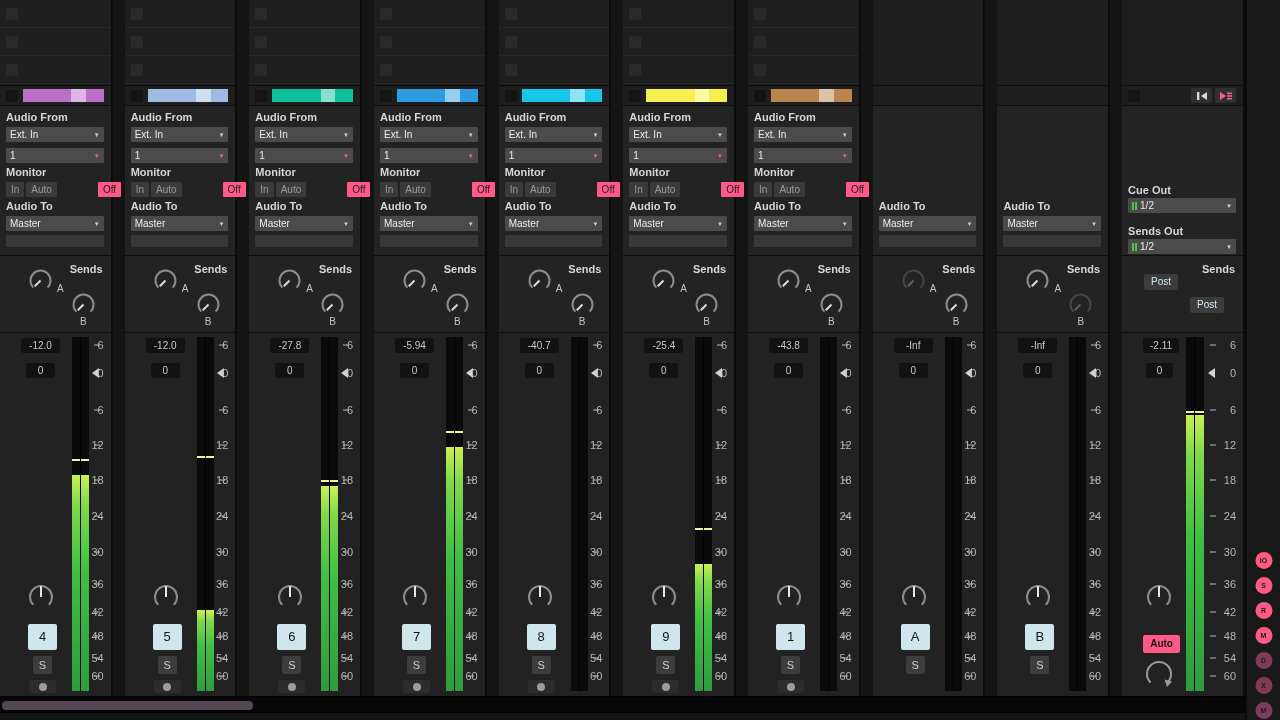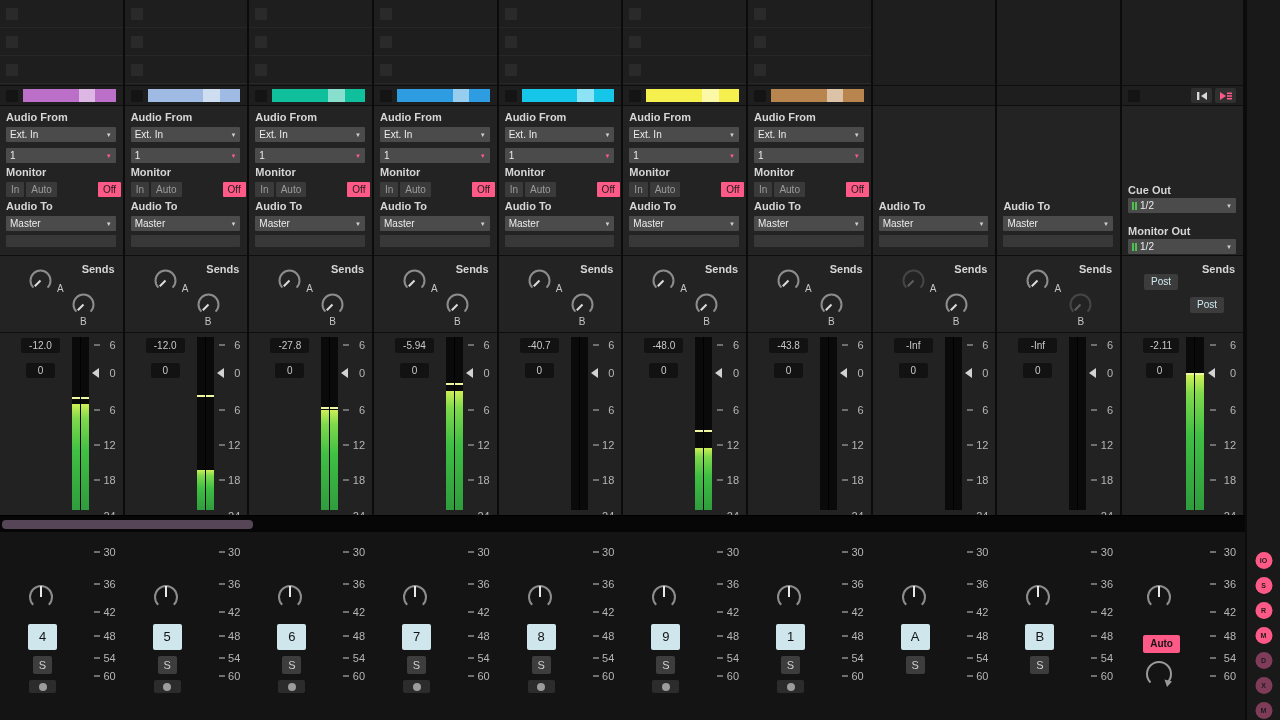--- a/index.html
+++ b/index.html
@@ -2,21 +2,21 @@
 <html style="--accent: #ff5a87; --activator: #cfe6ed; --scrollbar: #564457;"><head>
 <meta charset="utf-8">
 <style>
   * { margin:0; padding:0; box-sizing:border-box; }
   html,body { width:1280px; height:720px; background:#141414; overflow:hidden;
               font-family:"Liberation Sans", sans-serif; -webkit-font-smoothing:antialiased; }
   :root { --accent:#ff5a87; --activator:#cfe6ed; --scrollbar:#564457; }
 
   .app { width:1280px; height:720px; display:flex; }
   .main { width:1245px; display:flex; flex-direction:column; }
-  .tracks-row { display:flex; height:515px; }
+  .tracks-row { display:flex; height:696px;gap:12px; }
   .bottom-bar { height:17px; background:#060606; position:relative; border-top:1px solid #000; }
   .h-scrollbar { position:absolute; left:2px; top:4px; width:251px; height:9px; background:var(--scrollbar); border-radius:4px; }
   .sidebar { width:35px; height:720px; background:#191919; border-left:2px solid #0b0b0b; position:relative; }
   .sidebar-inner { position:absolute; top:552px; left:50%; transform:translateX(-50%);
                    display:flex; flex-direction:column; gap:8px; }
   .side-toggle { width:17px; height:17px; border-radius:50%; background:#7e3c58; color:#1c1c1c;
                  font-size:7px; font-weight:bold; display:flex; align-items:center; justify-content:center; cursor:default; }
   .side-toggle.active { background:var(--accent); }
 
   .track-col { flex:1 1 0; min-width:0; border-right:2px solid #0b0b0b; background:#232323;
@@ -772,21 +772,21 @@
         <line x1="13.5" y1="13.5" x2="7.8" y2="19.2" stroke="#dcdcdc" stroke-width="2"></line>
       </svg>
       <span class="send-name sa">A</span>
       <svg class="knob send-knob kb" width="27" height="27" viewBox="0 0 27 27">
         <path d="M6.4 20.6 A10 10 0 1 1 20.6 20.6" fill="none" stroke="#8c8c8c" stroke-width="2"></path>
         <line x1="13.5" y1="13.5" x2="7.8" y2="19.2" stroke="#dcdcdc" stroke-width="2"></line>
       </svg>
       <span class="send-name sb">B</span>
     </div>
     <div class="mixer-section">
-      <div class="val-box peak-box">-48.0</div>
+      <div class="val-box peak-box">-25.4</div>
       <div class="val-box vol-box">0</div>
       <div class="meter">
         <div class="meter-fill" style="height: 36%;"></div>
         <div class="meter-peak" style="top: 54%;"></div>
       </div>
       <div class="volume-scale">
               <div class="scale-item" style="top: 8px;">
                 <span class="scale-tick"></span>
                 <span class="scale-num">6</span>
               </div>
@@ -1200,21 +1200,21 @@
         <div class="io-section">
           <div class="io-label r-cue">Cue Out</div>
           <div class="io-select r-cuesel">
             <span class="green-bars">
                 <i></i>
                 <i></i>
               </span>
             <span>1/2</span>
             <span class="arrow">▼</span>
           </div>
-          <div class="io-label r-mout">Monitor Out</div>
+          <div class="io-label r-mout">Sends Out</div>
           <div class="io-select r-moutsel">
             <span class="green-bars">
                 <i></i>
                 <i></i>
               </span>
             <span>1/2</span>
             <span class="arrow">▼</span>
           </div>
         </div>
         <div class="sends-section">

